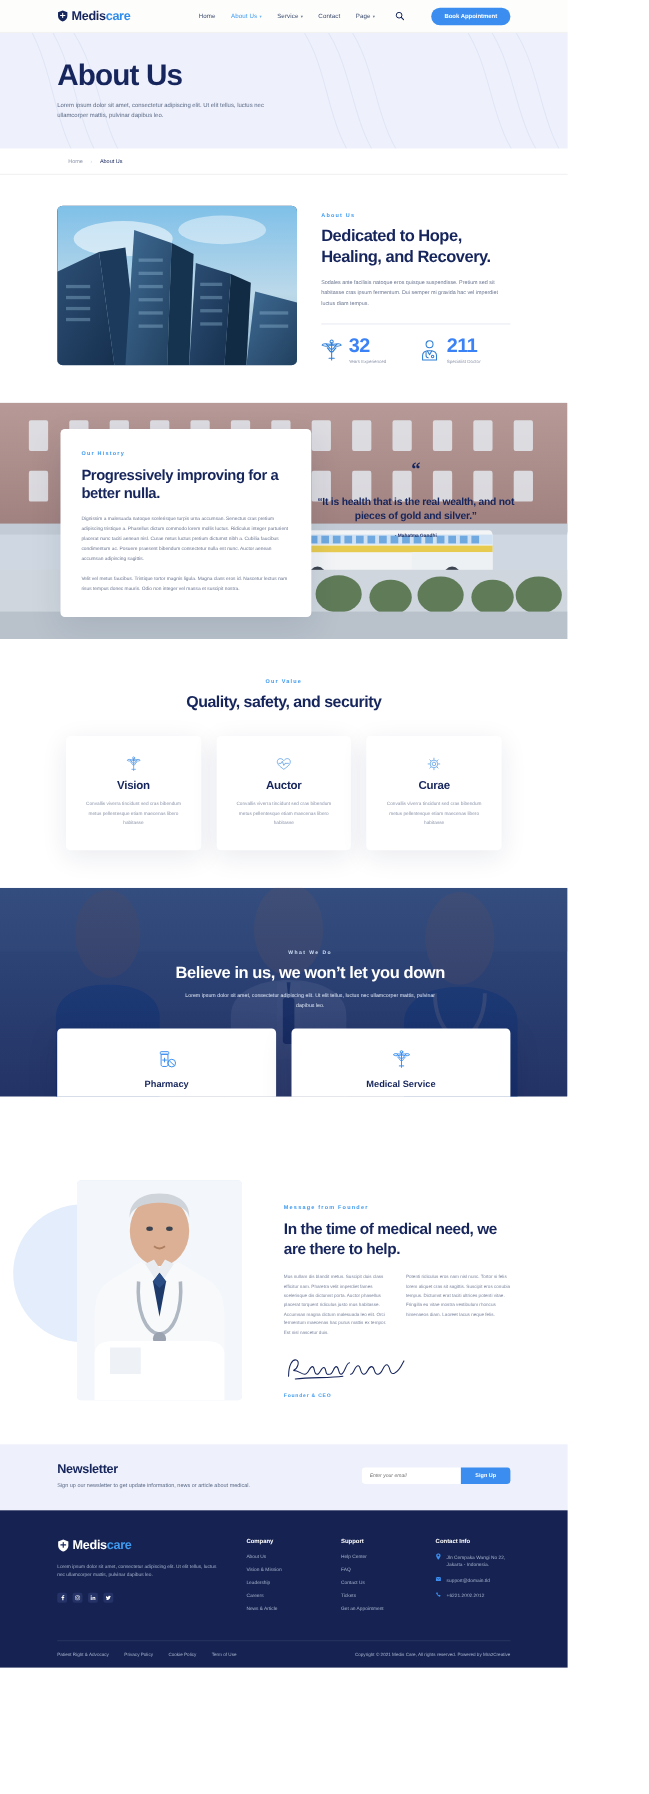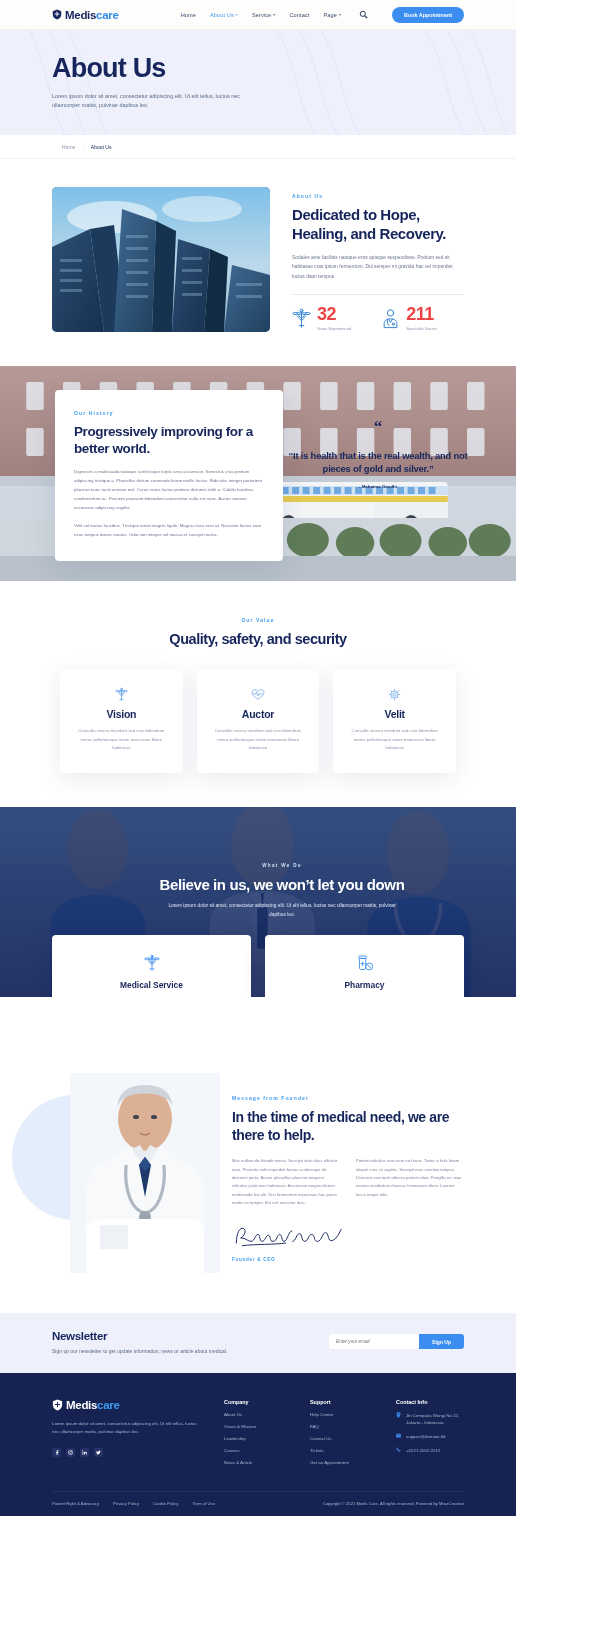--- a/index.html
+++ b/index.html
@@ -72,21 +72,21 @@
   .eyebrow { font-size:5px; color:#3f9bf0; font-weight:bold; letter-spacing:1.1px; }
   .h2 {
     font-size:15px; font-weight:bold; color:#16255c;
     line-height:1.25; margin-top:7px; letter-spacing:-0.45px;
   }
   .body-sm { font-size:4.9px; color:#6a758f; line-height:1.95; margin-top:9px; }
   .divider { height:1px; background:#e9ecf3; margin:13px 0 10px; }
   .stats { display:flex; gap:30px; }
   .stat { display:flex; align-items:center; gap:6px; }
   .stat-ic { width:19px; height:21px; flex:0 0 auto; }
-  .stat-num { font-size:18px; font-weight:bold; color:#ef4444; line-height:1; letter-spacing:-0.5px; }
+  .stat-num { font-size:18px; font-weight:bold; color:#3b82f6; line-height:1; letter-spacing:-0.5px; }
   .stat-lbl { font-size:4.1px; color:#8a93a8; margin-top:3px; }
 
   
   .history {
     margin-top:34px; height:215px; position:relative; overflow:hidden;
   }
   .history .bg { position:absolute; inset:0; width:100%; height:100%; }
   .hist-card {
     position:absolute; left:55px; top:24px; width:228px;
     background:#fff; border-radius:4px; padding:20px 19px 22px;
@@ -136,21 +136,21 @@
   }
   .svc {
     flex:1; background:#fff; border-radius:4px; padding:18px 12px 17px;
     box-shadow:0 10px 26px rgba(10,24,60,.18); text-align:center;
   }
   .svc-ic { height:20px; display:flex; align-items:center; justify-content:center; }
   .svc-t { font-size:8.4px; font-weight:bold; color:#16255c; margin-top:7px; }
   .svc-p { font-size:4.3px; color:#8a93a8; line-height:1.95; margin-top:6px; }
 
   
-  .founder { margin-top:76px; padding:0 52px; display:flex; gap:12px; position:relative; }
+  .founder { margin-top:76px; padding:0 52px; display:flex; gap:38px; position:relative; }
   .founder-blob {
     position:absolute; left:12px; top:22px; width:125px; height:125px;
     border-radius:50%; background:#e3edfb; z-index:0;
   }
   .founder-photo {
     width:150px; height:200px; border-radius:4px; overflow:hidden;
     position:relative; z-index:2; flex:0 0 auto; background:#e8eef7;
     margin-left:18px;
   }
   .founder-photo svg { width:100%; height:100%; display:block; }
@@ -448,21 +448,21 @@
     </svg>
 
     <div class="quote-wrap">
       <div class="quote-mark">“</div>
       <div class="quote-txt">“It is health that is the real wealth, and not pieces of gold and silver.”</div>
       <div class="quote-by">- Mahatma Gandhi</div>
     </div>
 
     <div class="hist-card">
       <div class="eyebrow">Our History</div>
-      <div class="hist-title">Progressively improving for a better world.</div>
+      <div class="hist-title">Progressively improving for a better nulla.</div>
       <div class="hist-p">Dignissim a malesuada natoque scelerisque turpis urna accumsan. Senectus cras pretium adipiscing tristique a. Phasellus dictum commodo lorem mollis luctus. Ridiculus integer parturient placerat nunc taciti aenean nisl. Curae netus luctus pretium dictumst nibh a. Cubilia faucibus condimentum ac. Posuere praesent bibendum consectetur nulla est nunc. Auctor aenean accumsan adipiscing sagittis.</div>
       <div class="hist-p">Velit vel metus faucibus. Tristique tortor magnis ligula. Magna class eros id. Nascetur lectus nam risus tempus donec mauris. Odio non integer vel massa et suscipit nostra.</div>
     </div>
   </div>
 
   <div class="value">
     <div class="eyebrow">Our Value</div>
     <h2>Quality, safety, and security</h2>
     <div class="cards3">
       <div class="card">
@@ -498,21 +498,21 @@
         <div class="card-ic">
           <svg width="13" height="13" viewBox="0 0 24 24">
             <g fill="none" stroke="#4a93e3" stroke-width="1.2" stroke-linejoin="round">
               <circle cx="12" cy="12" r="6.4"></circle>
               <circle cx="12" cy="12" r="3"></circle>
               <path d="M12 1.6 V5 M12 19 V22.4 M1.6 12 H5 M19 12 H22.4"></path>
               <path d="M4.6 4.6 L7 7 M17 17 L19.4 19.4 M19.4 4.6 L17 7 M7 17 L4.6 19.4"></path>
             </g>
           </svg>
         </div>
-        <div class="card-t">Velit</div>
+        <div class="card-t">Curae</div>
         <div class="card-p">Convallis viverra tincidunt sed cras bibendum metus pellentesque etiam maecenas libero habitasse</div>
       </div>
     </div>
   </div>
 
   <div class="whatwedo">
     <svg class="bg" viewBox="0 0 590 190" preserveAspectRatio="none">
       <defs>
         <linearGradient id="ov" x1="0" y1="0" x2="0" y2="1">
           <stop offset="0%" stop-color="#1d3a72" stop-opacity=".82"></stop>
@@ -537,48 +537,48 @@
       <rect width="590" height="190" fill="url(#ov)"></rect>
     </svg>
     <div class="wwd-inner">
       <div class="wwd-eyebrow">What We Do</div>
       <div class="wwd-title">Believe in us, we won’t let you down</div>
       <div class="wwd-sub" style="max-width:240px;margin-left:auto;margin-right:auto;">Lorem ipsum dolor sit amet, consectetur adipiscing elit. Ut elit tellus, luctus nec ullamcorper mattis, pulvinar dapibus leo.</div>
     </div>
     <div class="svc-cards">
       <div class="svc">
         <div class="svc-ic">
+          <svg width="18" height="18" viewBox="0 0 26 26">
+            <g fill="none" stroke="#3b8ef0" stroke-width="1.3" stroke-linejoin="round">
+              <rect x="4" y="3" width="11" height="3.4" rx="1"></rect>
+              <path d="M5 6.4 H14 V20 C14 21.4 13 22.4 11.6 22.4 H7.4 C6 22.4 5 21.4 5 20 Z"></path>
+              <path d="M9.5 11 V17 M6.5 14 H12.5"></path>
+              <circle cx="19" cy="18" r="5"></circle>
+              <path d="M15.8 15 L22.2 21"></path>
+            </g>
+          </svg>
+        </div>
+        <div class="svc-t">Pharmacy</div>
+        <div class="svc-p">Lorem ipsum dolor sit amet consectetur adipiscing elit dolor</div>
+      </div>
+      <div class="svc">
+        <div class="svc-ic">
           <svg width="16" height="18" viewBox="0 0 24 26">
             <g fill="none" stroke="#3b8ef0" stroke-width="1.3" stroke-linecap="round">
               <path d="M12 4 V24"></path>
                 <circle cx="12" cy="3" r="1.8"></circle>
               <path d="M6 6 C9 8 9 12 12 12 C15 12 15 8 18 6"></path>
               <path d="M7 10 C9.5 12 9.5 15 12 15 C14.5 15 14.5 12 17 10"></path>
               <path d="M12 6 C6 6 2 4 1 7 C4 9 9 8 12 7"></path>
               <path d="M12 6 C18 6 22 4 23 7 C20 9 15 8 12 7"></path>
               <path d="M9 22 H15"></path>
             </g>
           </svg>
         </div>
         <div class="svc-t">Medical Service</div>
-        <div class="svc-p">Lorem ipsum dolor sit amet consectetur adipiscing elit dolor</div>
-      </div>
-      <div class="svc">
-        <div class="svc-ic">
-          <svg width="18" height="18" viewBox="0 0 26 26">
-            <g fill="none" stroke="#3b8ef0" stroke-width="1.3" stroke-linejoin="round">
-              <rect x="4" y="3" width="11" height="3.4" rx="1"></rect>
-              <path d="M5 6.4 H14 V20 C14 21.4 13 22.4 11.6 22.4 H7.4 C6 22.4 5 21.4 5 20 Z"></path>
-              <path d="M9.5 11 V17 M6.5 14 H12.5"></path>
-              <circle cx="19" cy="18" r="5"></circle>
-              <path d="M15.8 15 L22.2 21"></path>
-            </g>
-          </svg>
-        </div>
-        <div class="svc-t">Pharmacy</div>
         <div class="svc-p">Lorem ipsum dolor sit amet consectetur adipiscing elit dolor</div>
       </div>
     </div>
   </div>
 
   <div class="founder">
     <div class="founder-blob"></div>
     <div class="founder-photo">
       <svg viewBox="0 0 150 200" preserveAspectRatio="none">
         <rect width="150" height="200" fill="#f3f6fa"></rect>

